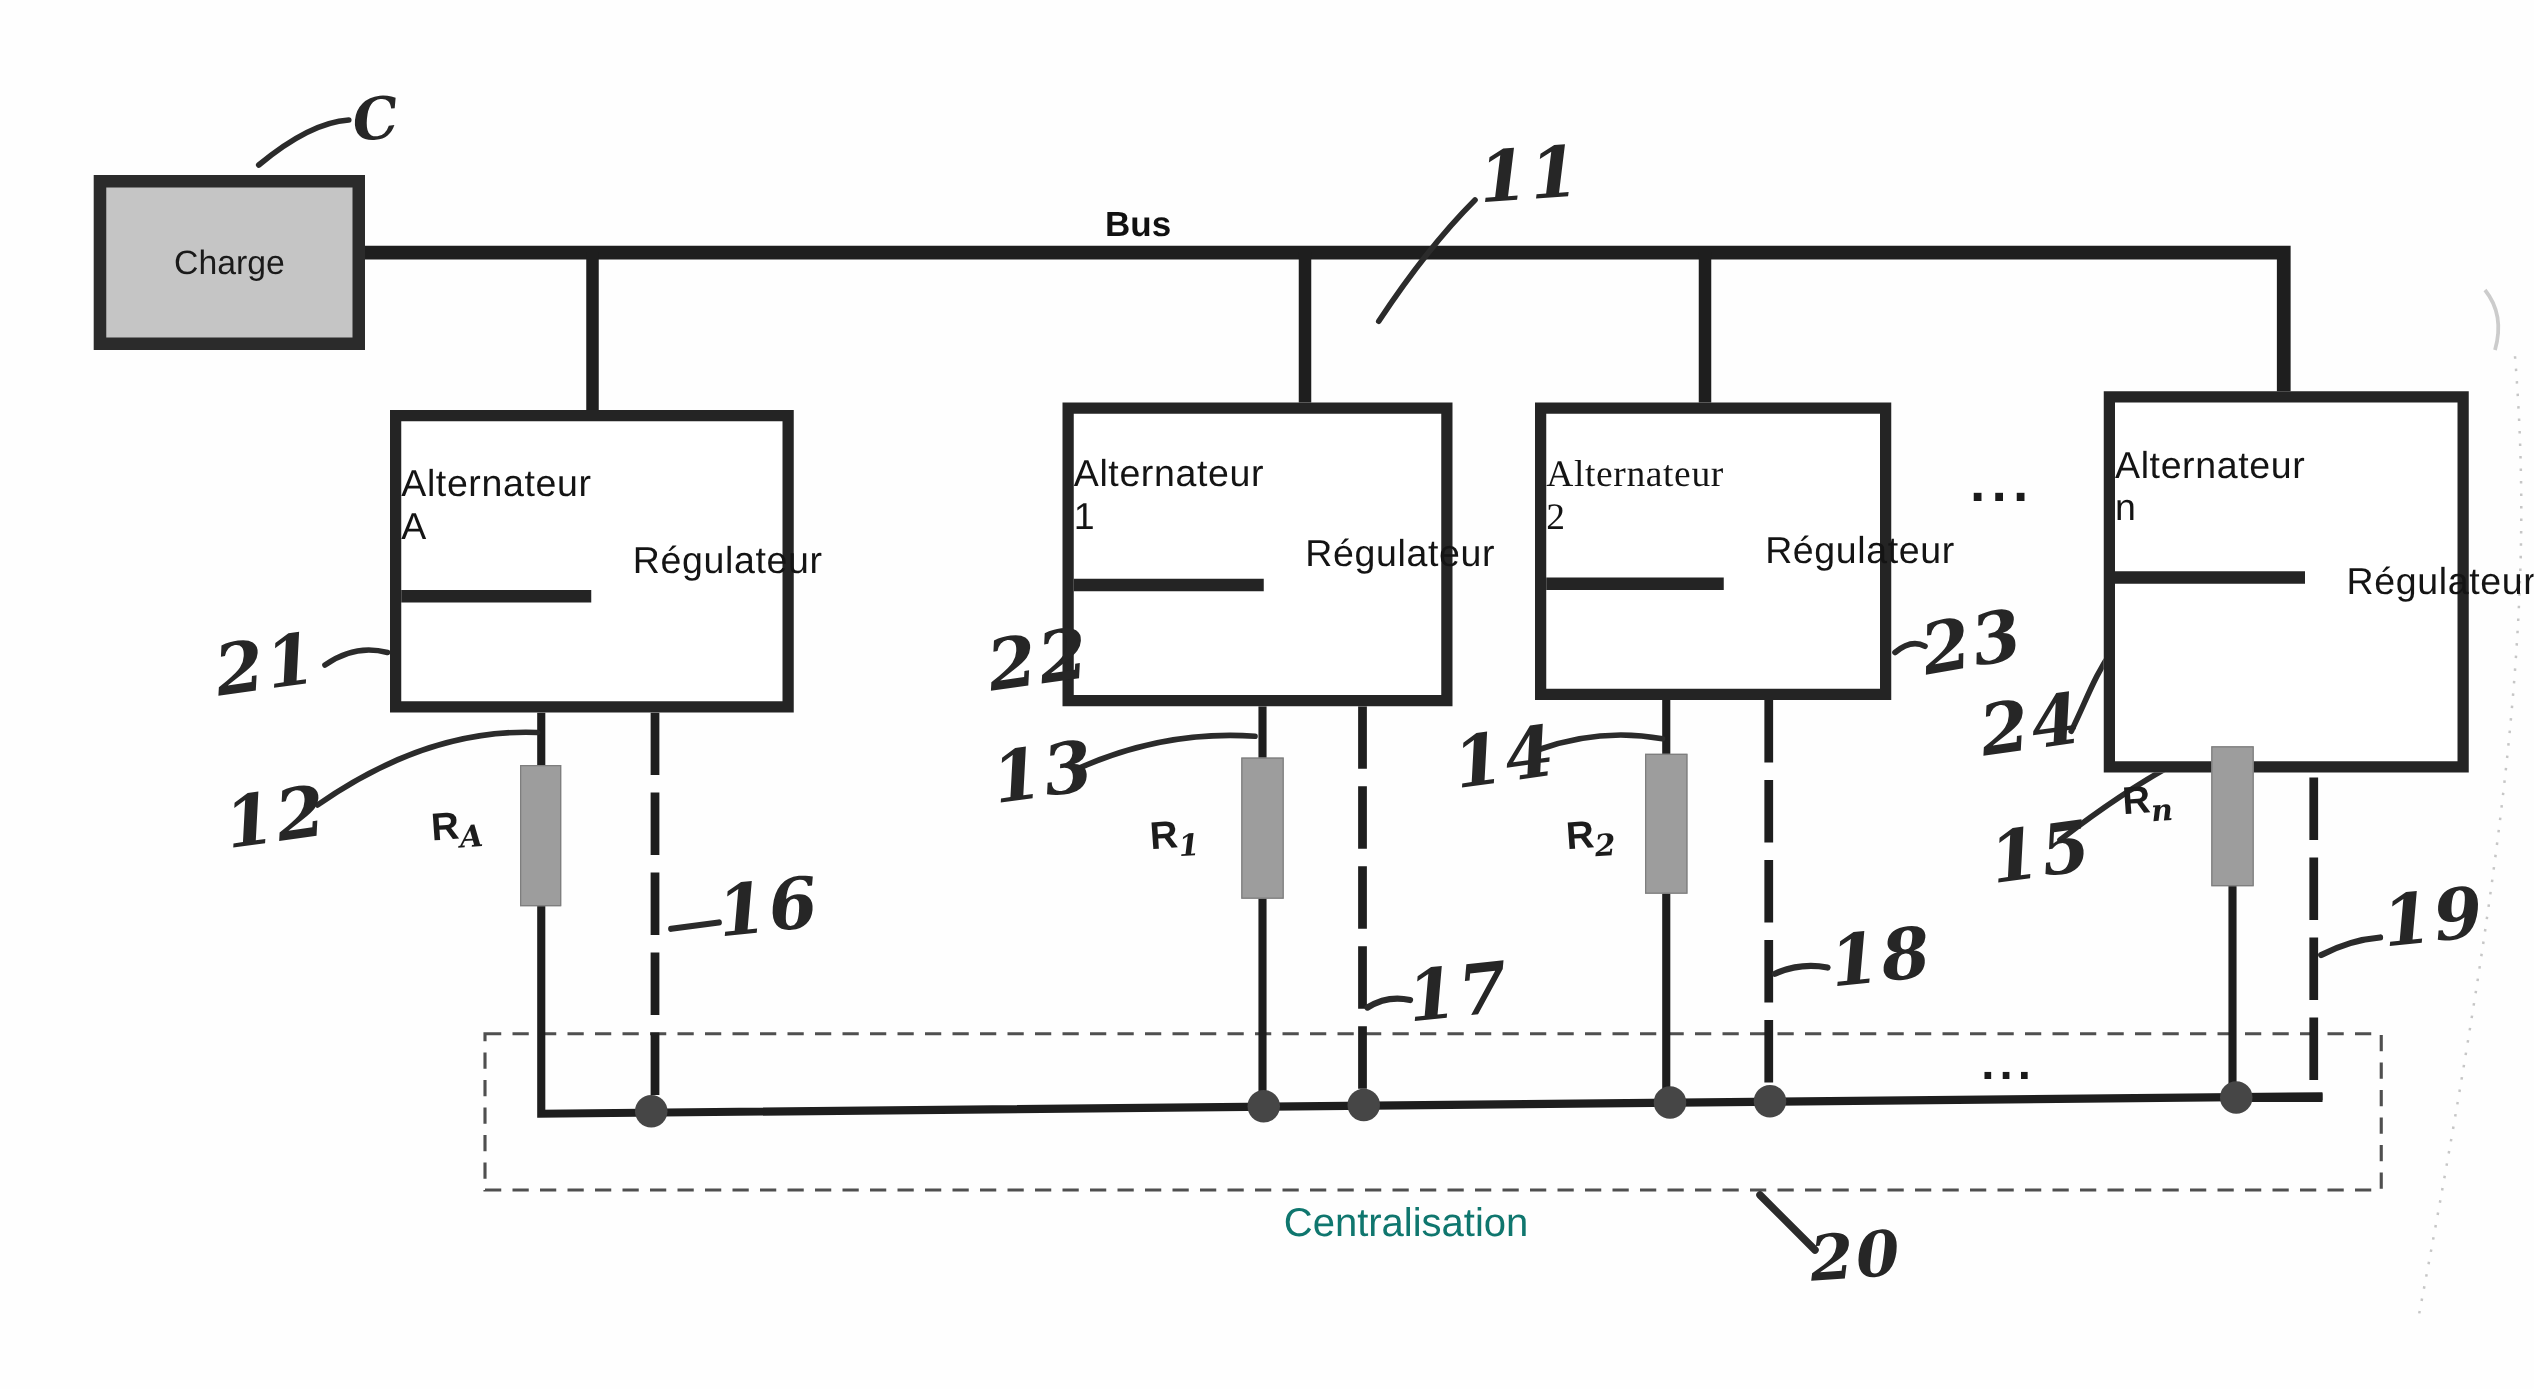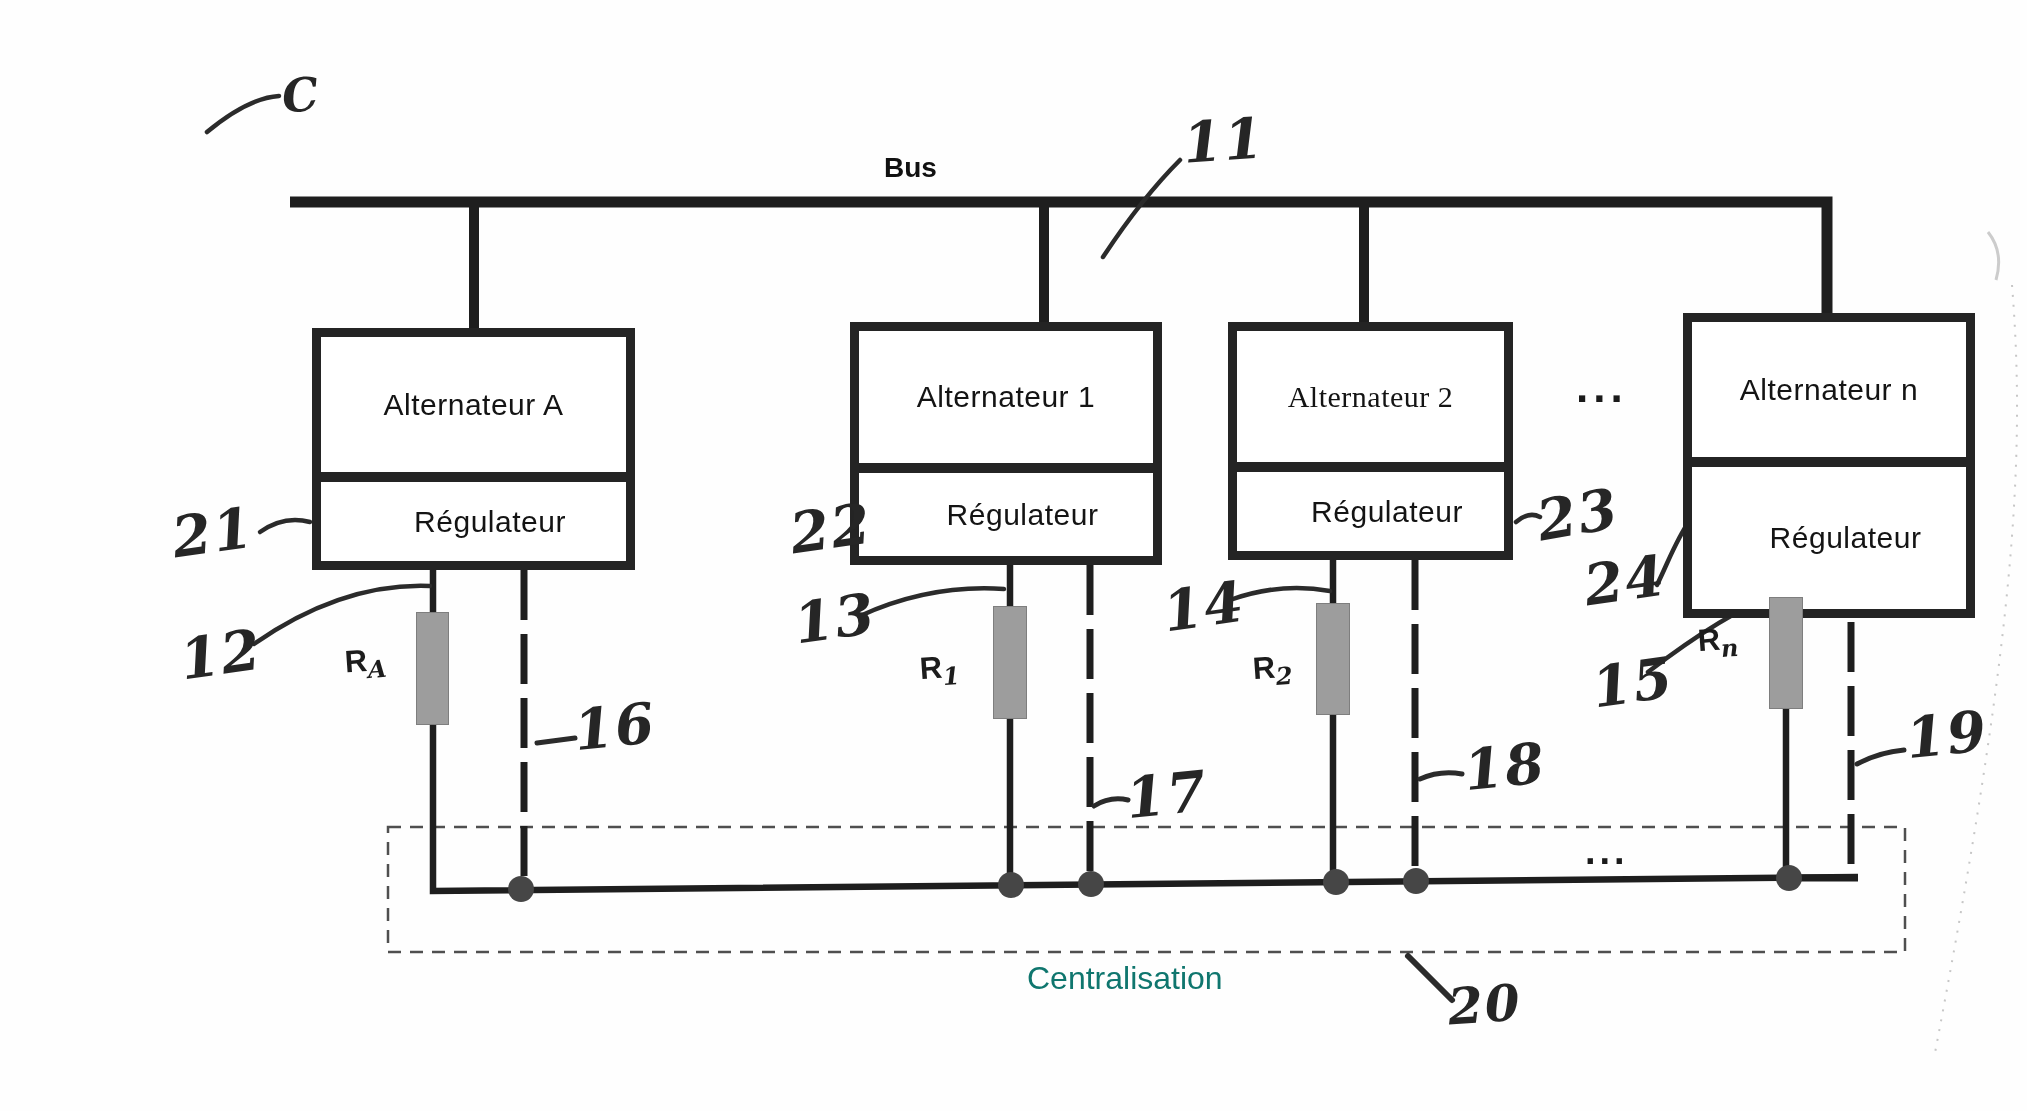--- a/index.html
+++ b/index.html
@@ -1,29 +1,29 @@
 <!DOCTYPE html>
 <html><head>
 <meta charset="utf-8">
 <style>
   html,body{margin:0;padding:0;background:#ffffff;}
   #stage{position:relative;width:2027px;height:1111px;background:#fefefe;overflow:hidden;
          font-family:"Liberation Sans", sans-serif;}
   #wires{position:absolute;left:0;top:0;z-index:1;}
   .box{position:absolute;z-index:2;border:9px solid #242424;background:#ffffff;
-       display:flex;flex-direction:column;box-sizing:border-box;}
+       display:flex;flex-direction:row;box-sizing:border-box;}
   .cell{display:flex;align-items:center;justify-content:center;
         font-size:30px;color:#141414;letter-spacing:0.5px;}
   .cell-top{border-bottom:10px solid #242424;}
   .cell-bot{flex:1;margin-left:33px;}
   #charge-box{position:absolute;z-index:2;left:75px;top:140px;width:217px;height:140px;
       box-sizing:border-box;border:10px solid #2b2b2b;background:#c5c5c5;
       display:flex;align-items:center;justify-content:center;
       font-size:27px;color:#1a1a1a;}
-  .bus-label{position:absolute;z-index:2;left:884px;top:152px;font-size:28px;
+  .bus-label{position:absolute;z-index:2;left:884px;top:164px;font-size:28px;
       font-weight:bold;color:#111;}
   .resistor{position:absolute;z-index:3;background:#9d9d9d;border:1px solid #7e7e7e;
       box-sizing:border-box;}
   .rlabel{position:absolute;z-index:3;font-size:31px;font-weight:bold;color:#1c1c1c;
       font-family:"Liberation Sans", sans-serif;}
   .rlabel sub{font-family:"DejaVu Serif", serif;font-style:italic;font-size:24px;}
   .hw{position:absolute;z-index:4;font-family:"DejaVu Serif", serif;font-style:italic;
       font-weight:700;font-size:56px;color:#262626;letter-spacing:2px;line-height:1;}
   .hw-small{font-size:46px;}
   .ellipsis{position:absolute;z-index:3;font-weight:bold;color:#1a1a1a;}
@@ -76,20 +76,23 @@
     <path d="M537,743 L575,738" stroke="#2b2b2b" stroke-width="5" fill="none" stroke-linecap="round"></path>
     <path d="M1094,806 Q1110,796 1128,800" stroke="#2b2b2b" stroke-width="5" fill="none" stroke-linecap="round"></path>
     <path d="M1420,779 Q1440,770 1462,774" stroke="#2b2b2b" stroke-width="5" fill="none" stroke-linecap="round"></path>
     <path d="M1857,764 Q1880,752 1904,750" stroke="#2b2b2b" stroke-width="5" fill="none" stroke-linecap="round"></path>
     <path d="M1408,956 L1452,1000" stroke="#2b2b2b" stroke-width="6" fill="none" stroke-linecap="round"></path>
 
     <path d="M2012,285 C2026,460 2014,640 1934,1058" stroke="#c6c6c6" stroke-width="2" fill="none" stroke-dasharray="2 8"></path>
     <path d="M1988,232 q16,20 8,48" stroke="#cccccc" stroke-width="3" fill="none"></path>
   </svg>
 
+  <div id="charge-box">
+    <span>Charge</span>
+  </div>
 
   <div class="bus-label">Bus</div>
 
   <div class="box" style="left:312px;top:328px;width:323px;height:242px;">
     <div class="cell cell-top" style="height:135px;">
       <span>Alternateur A</span>
     </div>
     <div class="cell cell-bot">
       <span>Régulateur</span>
     </div>

